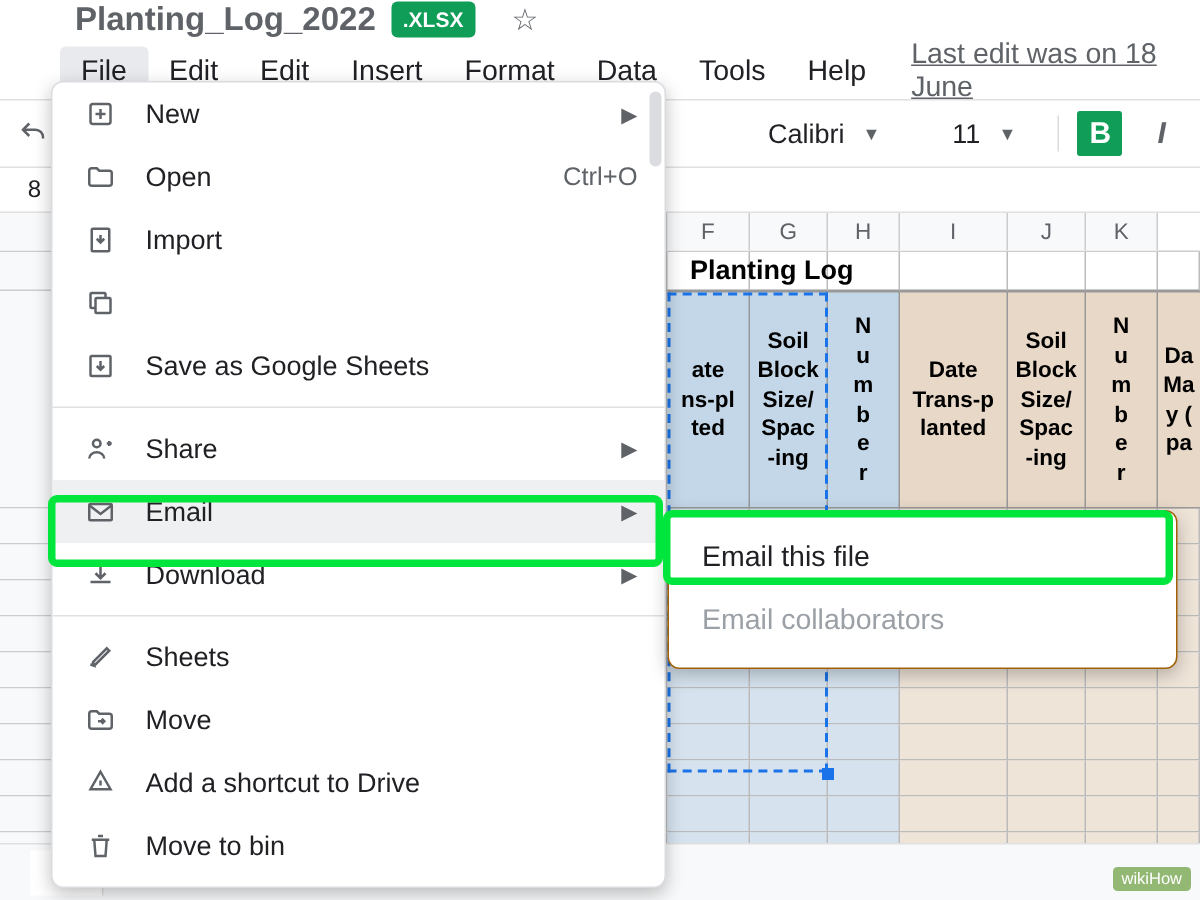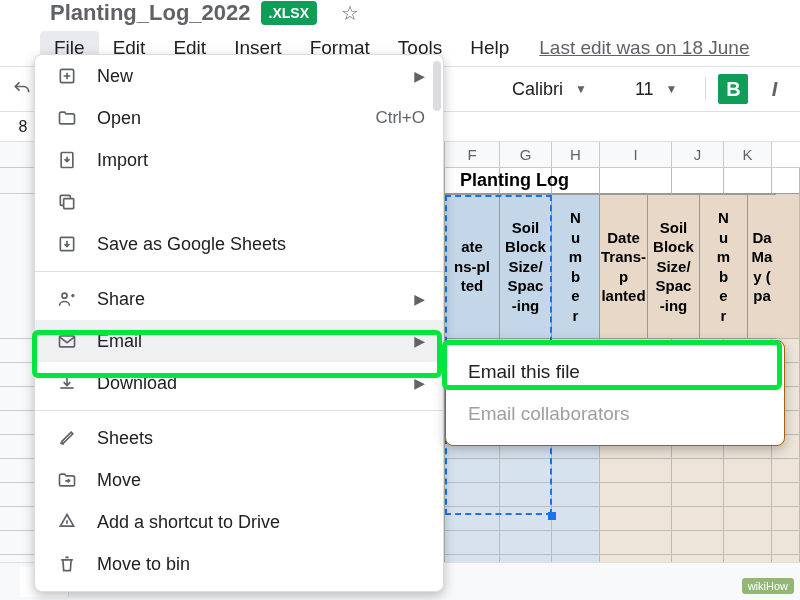--- a/index.html
+++ b/index.html
@@ -80,20 +80,21 @@
   <span class="file-badge">.XLSX</span>
   <span class="star">☆</span>
 </div>
 
 <div class="menubar">
   <div class="menubar-item active">File</div>
   <div class="menubar-item">Edit</div>
   <div class="menubar-item">Edit</div>
   <div class="menubar-item">Insert</div>
   <div class="menubar-item">Format</div>
+  <div class="menubar-item">Data</div>
   <div class="menubar-item">Tools</div>
   <div class="menubar-item">Help</div>
   <span class="last-edit">Last edit was on 18 June</span>
 </div>
 
 <div class="toolbar-row">
   <div class="undo-redo">
     <div class="tb-icon">
         <svg width="20" height="20" viewBox="0 0 24 24" fill="none" stroke="currentColor" stroke-width="2">
           <path d="M9 14L4 9l5-5"></path>
@@ -151,21 +152,21 @@
 -ing</span>
         </div>
       <div class="hc blue" style="width:48px">
           <span style="white-space:pre-line">N
 u
 m
 b
 e
 r</span>
         </div>
-      <div class="hc tan" style="width:48px">
+      <div class="hc tan" style="width:72px">
           <span style="white-space:pre-line">Date
 Trans-p
 lanted</span>
         </div>
       <div class="hc tan" style="width:52px">
           <span style="white-space:pre-line">Soil
 Block
 Size/
 Spac
 -ing</span>

